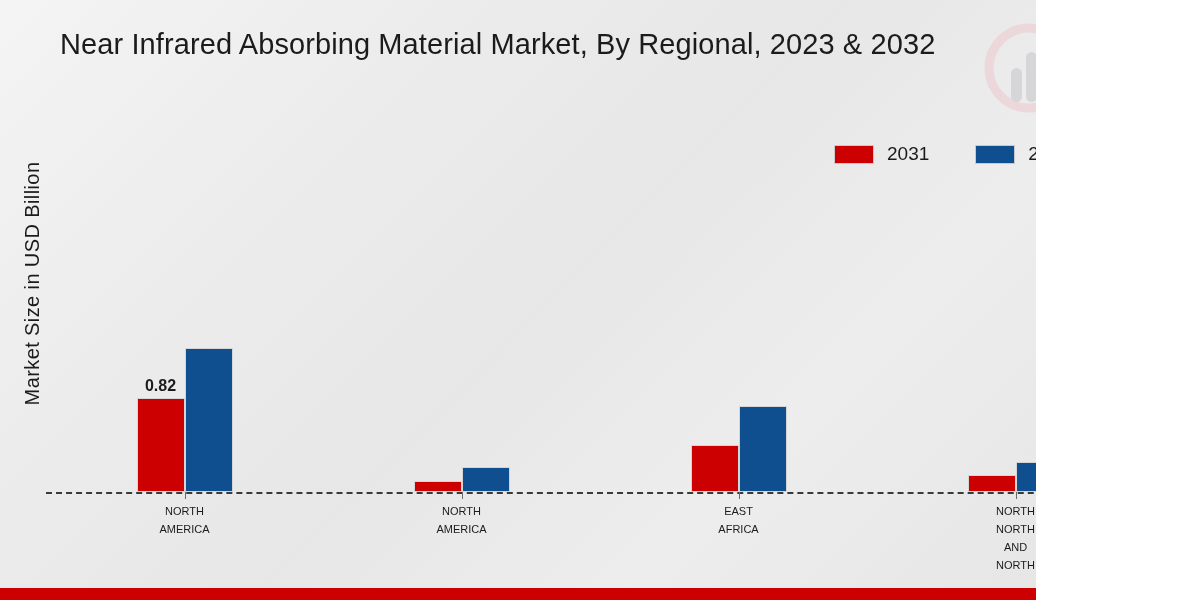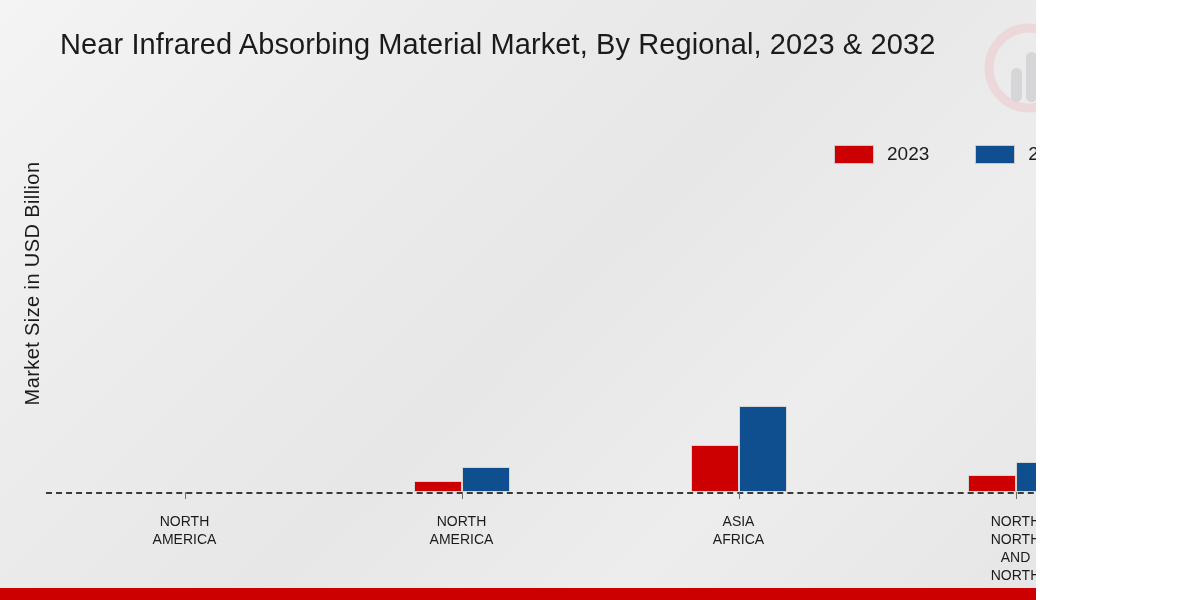--- a/index.html
+++ b/index.html
@@ -147,25 +147,25 @@
     position: absolute;
     left: 50%;
     top: 322px;
     width: 1px;
     height: 7px;
     background: #6a6a6a;
   }
 
   .cat-label {
     position: absolute;
-    top: 342px;
+    top: 332px;
     left: 50%;
     transform: translateX(-50%);
     text-align: center;
-    font-size: 14px;
+    font-size: 11px;
     line-height: 18px;
     color: #1b1b1b;
     white-space: nowrap;
   }
 
   
   .bottom-strip {
     position: absolute;
     left: 0;
     top: 588px;
@@ -189,32 +189,41 @@
     </svg>
   </div>
 
   <div class="chart-title">Near Infrared Absorbing Material Market, By Regional, 2023 &amp; 2032</div>
 
   <div class="y-axis-title">Market Size in USD Billion</div>
 
   <div class="legend">
     <div class="legend-item">
       <span class="legend-swatch" style="background:#cc0000"></span>
-      <span class="legend-label">2023</span>
+      <span class="legend-label">2031</span>
     </div>
     <div class="legend-item">
       <span class="legend-swatch" style="background:#0f4f8f"></span>
       <span class="legend-label">2027</span>
     </div>
   </div>
 
   <div class="plot-area">
     <div class="baseline"></div>
     <div class="groups" id="groups">
         <div class="group">
+          <div class="bars">
+            <div class="bar-wrap">
+              <div class="bar red" title="2023: 0.82" style="height: 94.3px; background: rgb(204, 0, 0);"></div>
+              <span class="bar-label">0.82</span>
+            </div>
+            <div class="bar-wrap">
+              <div class="bar blue" title="2032: 1.25" style="height: 143.75px; background: rgb(15, 79, 143);"></div>
+            </div>
+          </div>
           <div class="tick"></div>
           <div class="cat-label">
             <div>NORTH</div>
             <div>AMERICA</div>
           </div>
         </div>
         <div class="group">
           <div class="bars">
             <div class="bar-wrap">
               <div class="bar red" title="2023: 0.1" style="height: 11.5px; background: rgb(204, 0, 0);"></div>
@@ -233,21 +242,21 @@
           <div class="bars">
             <div class="bar-wrap">
               <div class="bar red" title="2023: 0.41" style="height: 47.15px; background: rgb(204, 0, 0);"></div>
             </div>
             <div class="bar-wrap">
               <div class="bar blue" title="2032: 0.75" style="height: 86.25px; background: rgb(15, 79, 143);"></div>
             </div>
           </div>
           <div class="tick"></div>
           <div class="cat-label">
-            <div>ASIA</div>
+            <div>EAST</div>
             <div>AFRICA</div>
           </div>
         </div>
         <div class="group">
           <div class="bars">
             <div class="bar-wrap">
               <div class="bar red" title="2023: 0.15" style="height: 17.25px; background: rgb(204, 0, 0);"></div>
             </div>
             <div class="bar-wrap">
               <div class="bar blue" title="2032: 0.26" style="height: 29.9px; background: rgb(15, 79, 143);"></div>

